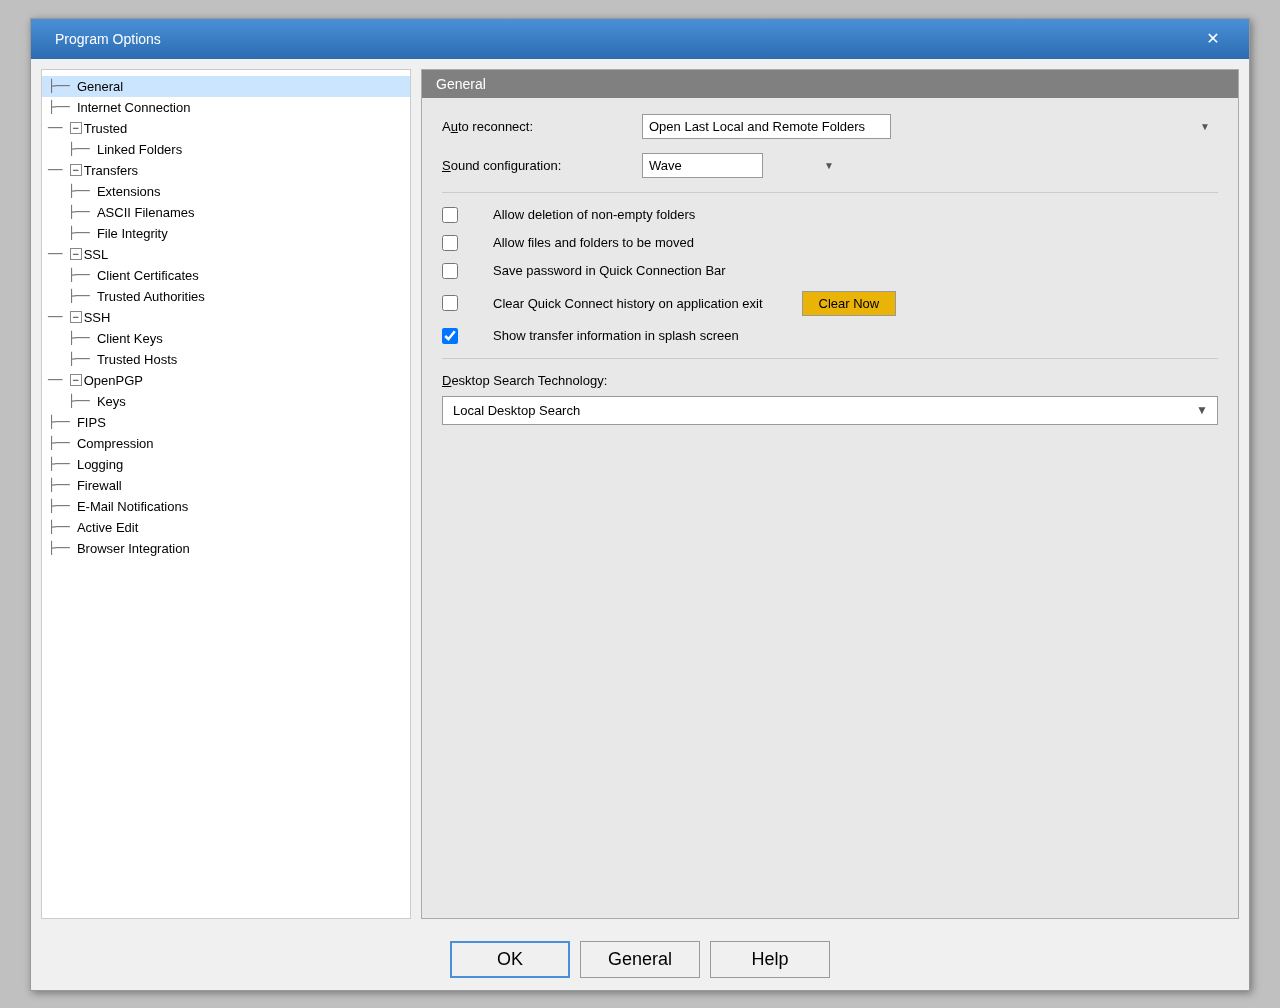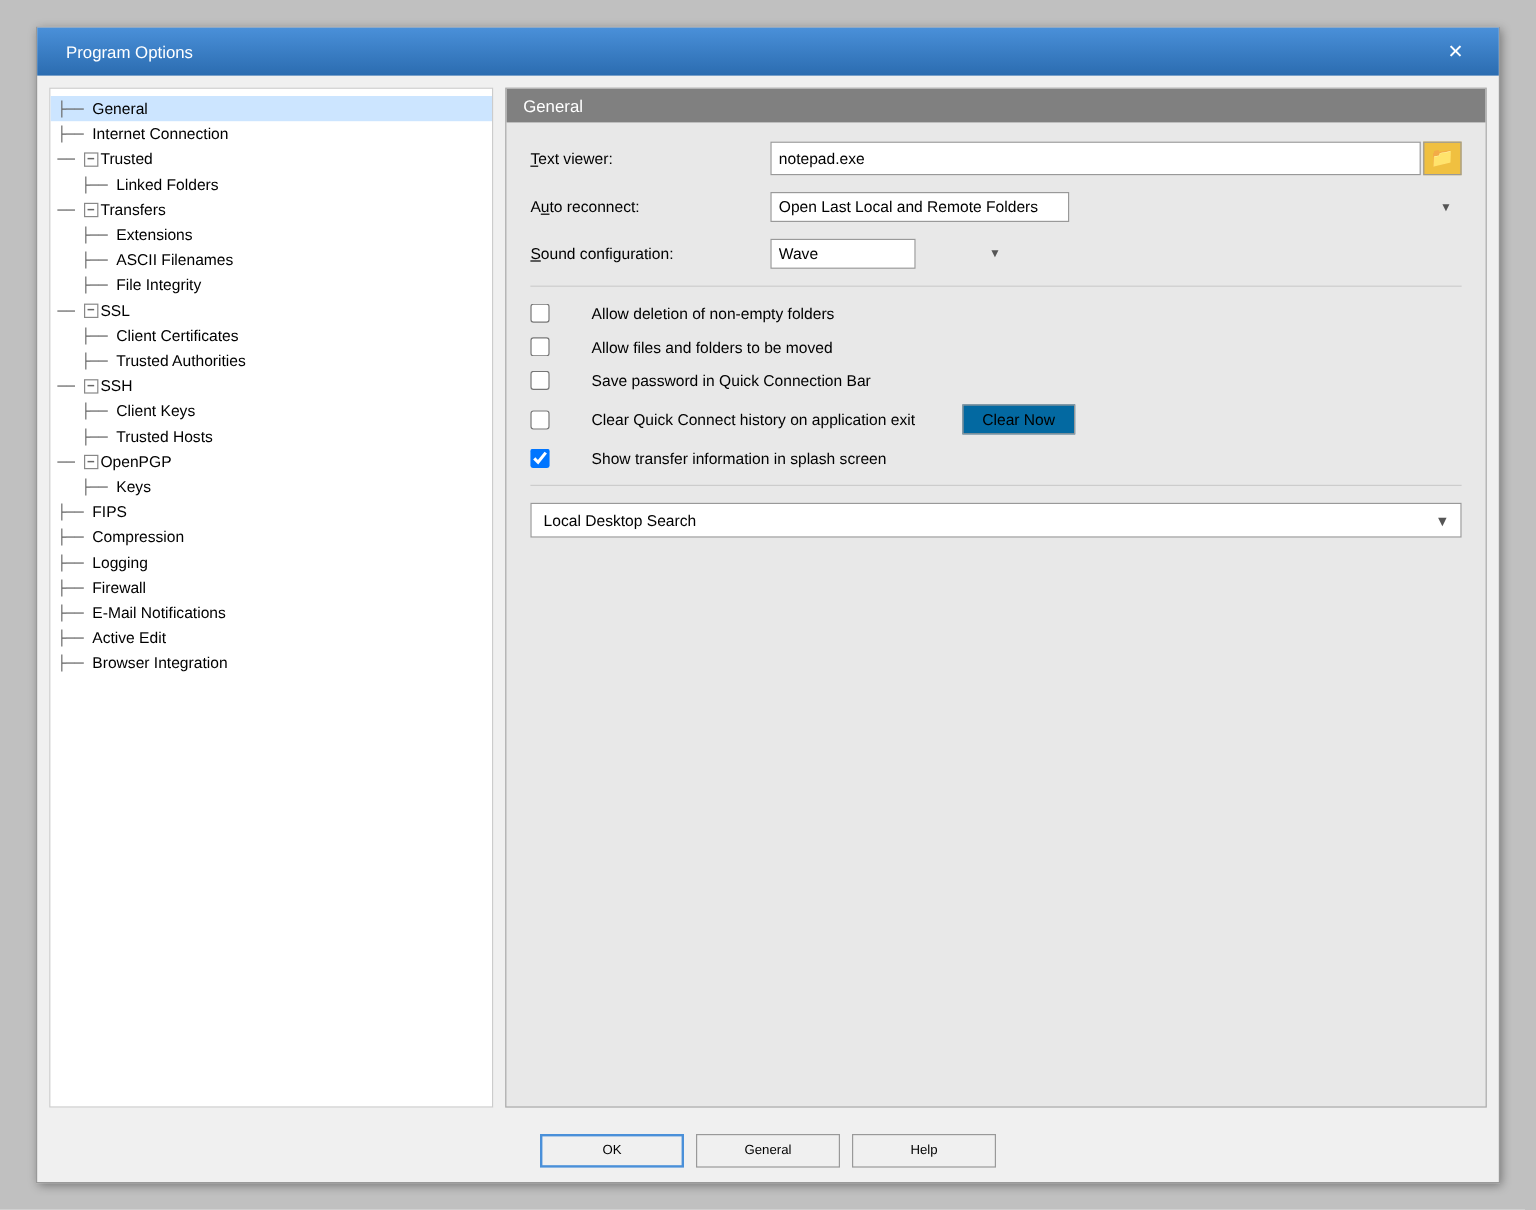--- a/index.html
+++ b/index.html
@@ -183,21 +183,21 @@
     .checkbox-row input[type="checkbox"] {
       margin-right: 8px;
       width: 16px;
       height: 16px;
       flex-shrink: 0;
     }
     .clear-now-btn {
       margin-left: 12px;
       padding: 4px 16px;
       border: 1px solid #999;
-      background: #0369a1;
+      background: #eab308;
       cursor: pointer;
       font-size: 13px;
       white-space: nowrap;
     }
     .section-label {
       margin-bottom: 8px;
       font-size: 13px;
     }
     .section-label .underline {
       text-decoration: underline;
@@ -234,21 +234,21 @@
       justify-content: center;
       gap: 10px;
       padding: 12px 10px;
     }
     .bottom-btn {
       width: 120px;
       padding: 6px 0;
       border: 1px solid #999;
       background: #f0f0f0;
       cursor: pointer;
-      font-size: 11px;
+      font-size: 18px;
       text-align: center;
     }
     .bottom-btn.primary {
       border: 2px solid #4a90d9;
     }
     .panel-relative {
       position: relative;
       overflow: hidden;
     }
   </style>
@@ -412,31 +412,20 @@
           </div>
         </div>
     </div>
 
     <div class="main-content">
       <div class="panel panel-relative">
         <div class="panel-header">General</div>
         <div class="panel-body">
 
 
-          <div class="form-row">
-            <label class="form-label">
-              <span class="underline">T</span>ext viewer:
-            </label>
-            <div class="input-with-button">
-              <input class="form-input-normal" type="text" style="flex: 1 1 0%;" value="notepad.exe">
-              <button class="folder-button">
-                <span>📁</span>
-              </button>
-            </div>
-          </div>
 
           <div class="form-row">
             <label class="form-label">
               A<span class="underline">u</span>to reconnect:
             </label>
             <div class="select-wrapper">
               <select class="form-select">
                 <option>Open Last Local and Remote Folders</option>
                 <option>None</option>
                 <option>Last Remote Folder Only</option>
@@ -492,20 +481,23 @@
 
           <div class="checkbox-row">
             <input type="checkbox" id="cb5" checked="" style="">
             <label for="cb5">
               S<span class="underline">h</span>ow transfer information in splash screen
             </label>
           </div>
 
           <hr class="divider">
 
+          <div class="section-label">
+            <span class="underline">D</span>esktop Search Technology:
+          </div>
           <div class="full-select-wrapper">
             <select class="full-select">
               <option>Local Desktop Search</option>
               <option>Windows Search</option>
               <option>None</option>
             </select>
             <span class="full-select-arrow">▼</span>
           </div>
 
         </div>

